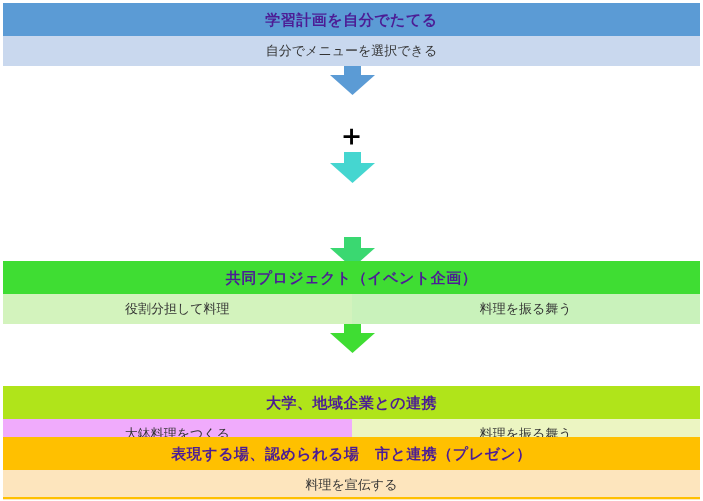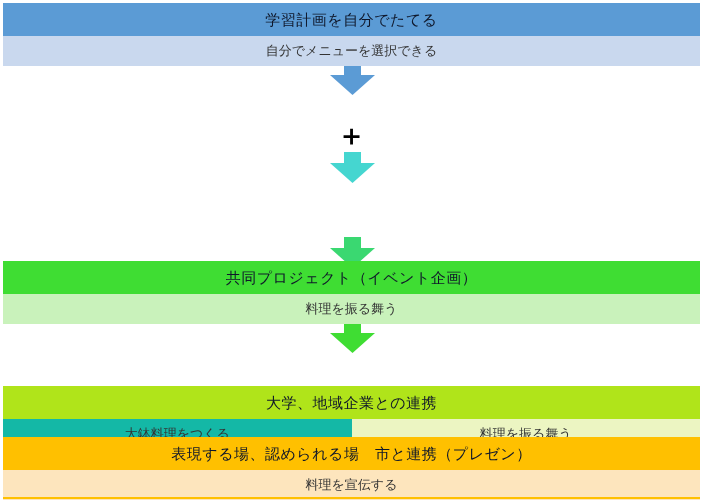--- a/index.html
+++ b/index.html
@@ -22,23 +22,23 @@
   
   .stage {
     position: absolute;
     left: 3px;
     width: 697px;
   }
   .stage-title {
     height: 33px;
     line-height: 33px;
     text-align: center;
-    color: #0f172a;
+    color: #4c1d95;
     font-size: 15px;
-    font-weight: normal;
+    font-weight: bold;
     letter-spacing: 0.5px;
     white-space: nowrap;
     overflow: hidden;
   }
   .stage-sub {
     display: flex;
     height: 14px;
   }
   .sub-cell {
     flex: 1 1 50%;
@@ -116,27 +116,28 @@
     </div>
     <div class="stage" style="top: 3px;">
       <div class="stage-title" style="background: rgb(91, 155, 213);">学習計画を自分でたてる</div>
       <div class="stage-sub">
         <div class="sub-cell" style="background: rgb(201, 216, 238); flex: 1 1 100%;">自分でメニューを選択できる</div>
       </div>
     </div>
     <div class="stage" style="top: 261px;">
       <div class="stage-title" style="background: rgb(63, 221, 51);">共同プロジェクト（イベント企画）</div>
       <div class="stage-sub">
+        <div class="sub-cell" style="background: rgb(211, 243, 189);">役割分担して料理</div>
         <div class="sub-cell" style="background: rgb(201, 242, 187);">料理を振る舞う</div>
       </div>
     </div>
     <div class="stage" style="top: 346px;">
       <div class="stage-title" style="background: rgb(176, 228, 26); margin-top: 40px;">大学、地域企業との連携</div>
       <div class="stage-sub">
-        <div class="sub-cell" style="background: #14b8a6;">大鉢料理をつくる</div>
+        <div class="sub-cell" style="background: #f0abfc;">大鉢料理をつくる</div>
         <div class="sub-cell" style="background: rgb(236, 245, 194);">料理を振る舞う</div>
       </div>
     </div>
     <div class="stage" style="top: 437px;">
       <div class="stage-title" style="background: rgb(255, 192, 0);">表現する場、認められる場　市と連携（プレゼン）</div>
       <div class="stage-sub">
         <div class="sub-cell" style="background: rgb(253, 229, 189); flex: 1 1 100%;">料理を宣伝する</div>
       </div>
     </div>
     <div class="plus-sign">＋</div>

